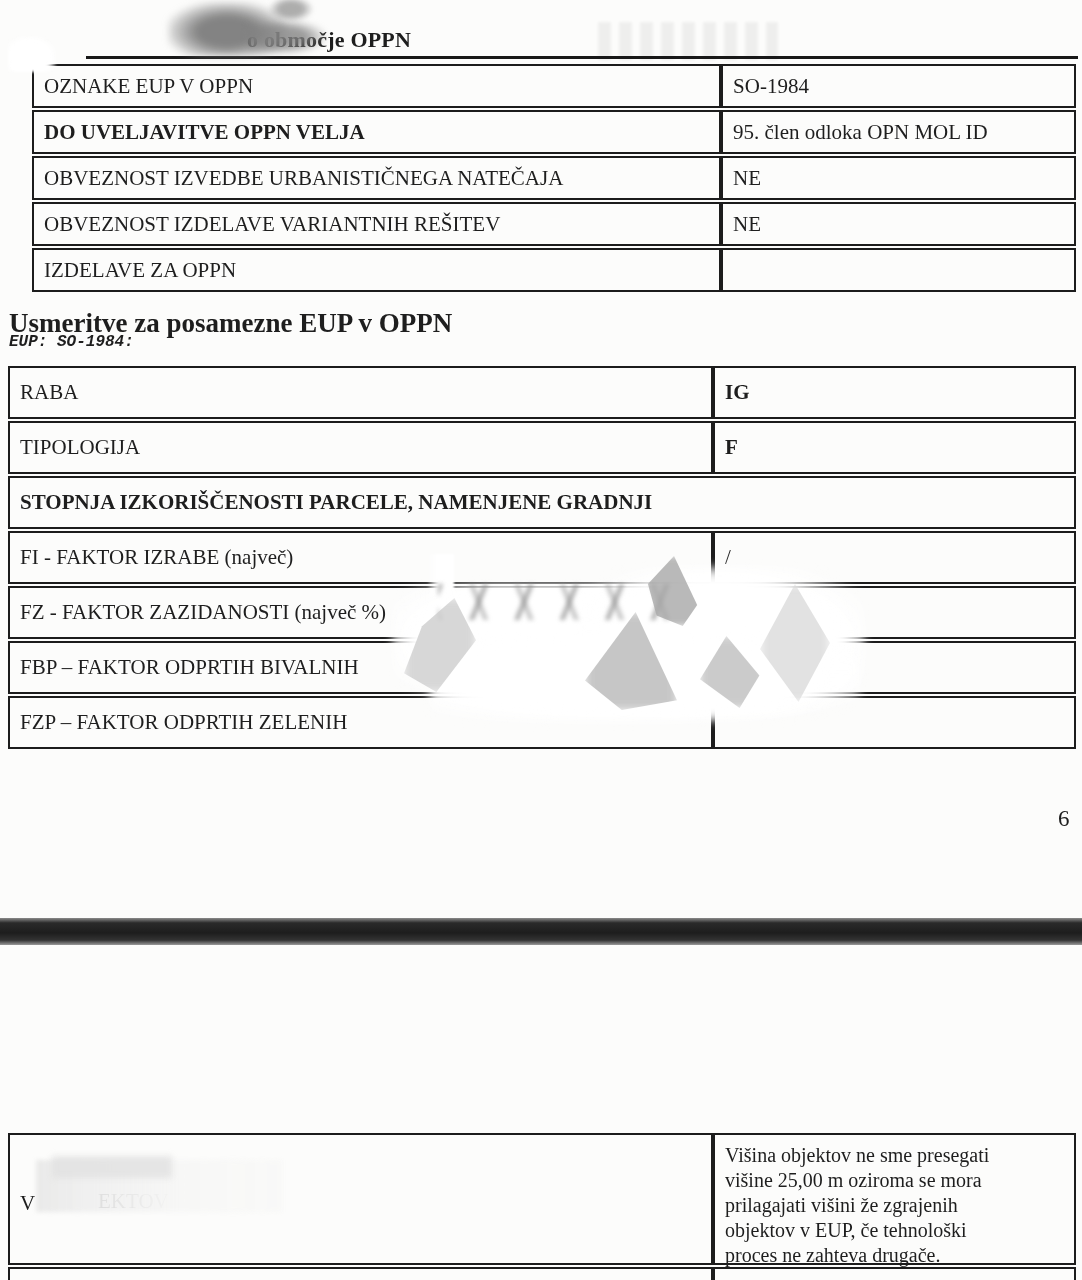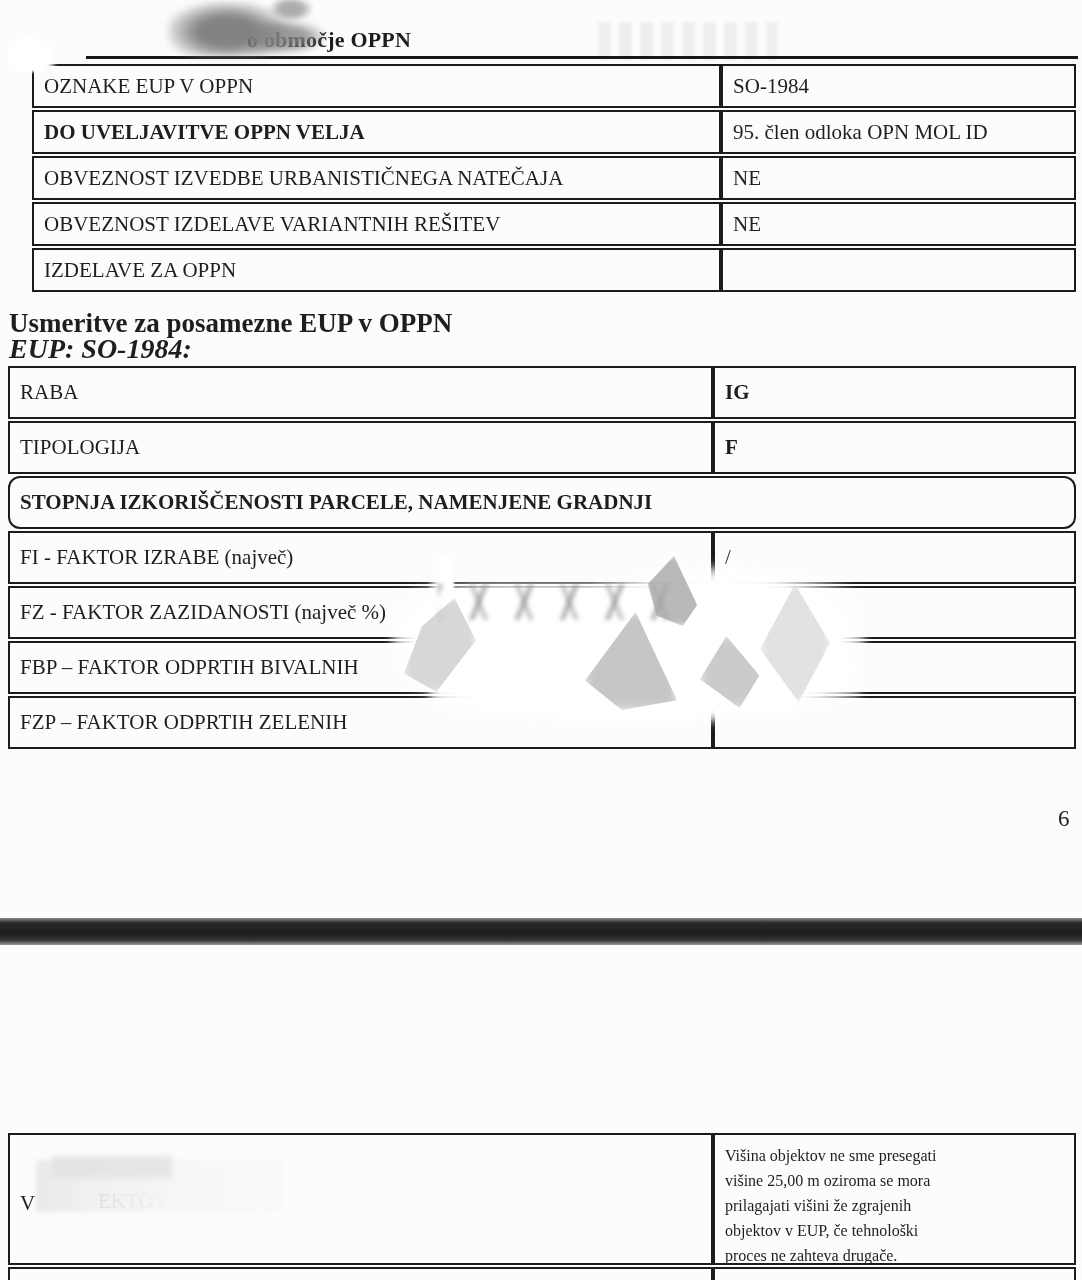--- a/index.html
+++ b/index.html
@@ -21,50 +21,50 @@
   }
   
   .doc-table { position:absolute; left:8px; width:1068px; }
   .t-row { display:flex; margin-bottom:2px; }
   .t-cell {
     border:2px solid #1c1c1c; display:flex; align-items:center;
     padding-left:10px; font-size:21px; background:transparent;
   }
   .t-label { width:705px; }
   .t-value { width:363px; }
-  .t-span  { width:1068px; font-weight:bold;border-radius:12px; }
+  .t-span  { width:1068px; font-weight:bold; }
   .b { font-weight:bold; }
   .tbl1 .t-row .t-cell { height:44px; }
   .tbl2 .t-row .t-cell { height:53px; }
   
   .sec-heading {
     position:absolute; left:9px; top:308px;
     font-size:27px; font-weight:bold;
   }
   .sec-subheading {
     position:absolute; left:9px; top:333px;
-    font-size:28px; font-weight:bold; font-style:italic;
+    font-size:16px; font-weight:bold; font-style:italic;font-family:Liberation Mono, monospace;
   }
   
   .page-number { position:absolute; left:1058px; top:806px; font-size:23px; }
   
   .separator-bar {
     position:absolute; left:0; top:918px; width:1082px; height:27px;
     background:linear-gradient(to bottom,#8a8a8a 0,#2a2a2a 18%,#1d1d1d 55%,#333 82%,#9a9a9a 100%);
   }
   
   .tbl3 { top:1133px; }
   .tbl3 .row1 .t-cell { height:132px; }
   .tbl3 .row2 .t-cell { height:200px; }
   .tbl3 .t-label { position:relative; }
   .frag-start { position:absolute; left:10px; top:56px; font-size:21px; }
   .frag-end   { position:absolute; left:88px; top:54px; font-size:21px; color:#3a3a3a; }
   .tbl3 .t-value {
     display:block; padding:8px 6px 0 10px;
-    font-size:16px; line-height:25px;
+    font-size:20px; line-height:25px;
   }
   
   .smudge { position:absolute; pointer-events:none; }
   .ghost-marks {
     left:598px; top:22px; width:180px; height:38px; opacity:.05;
     background:repeating-linear-gradient(90deg,#000 0 13px,transparent 13px 21px);
     filter:blur(1.5px);
   }
   .sm-header-a {
     left:168px; top:2px; width:118px; height:54px;

